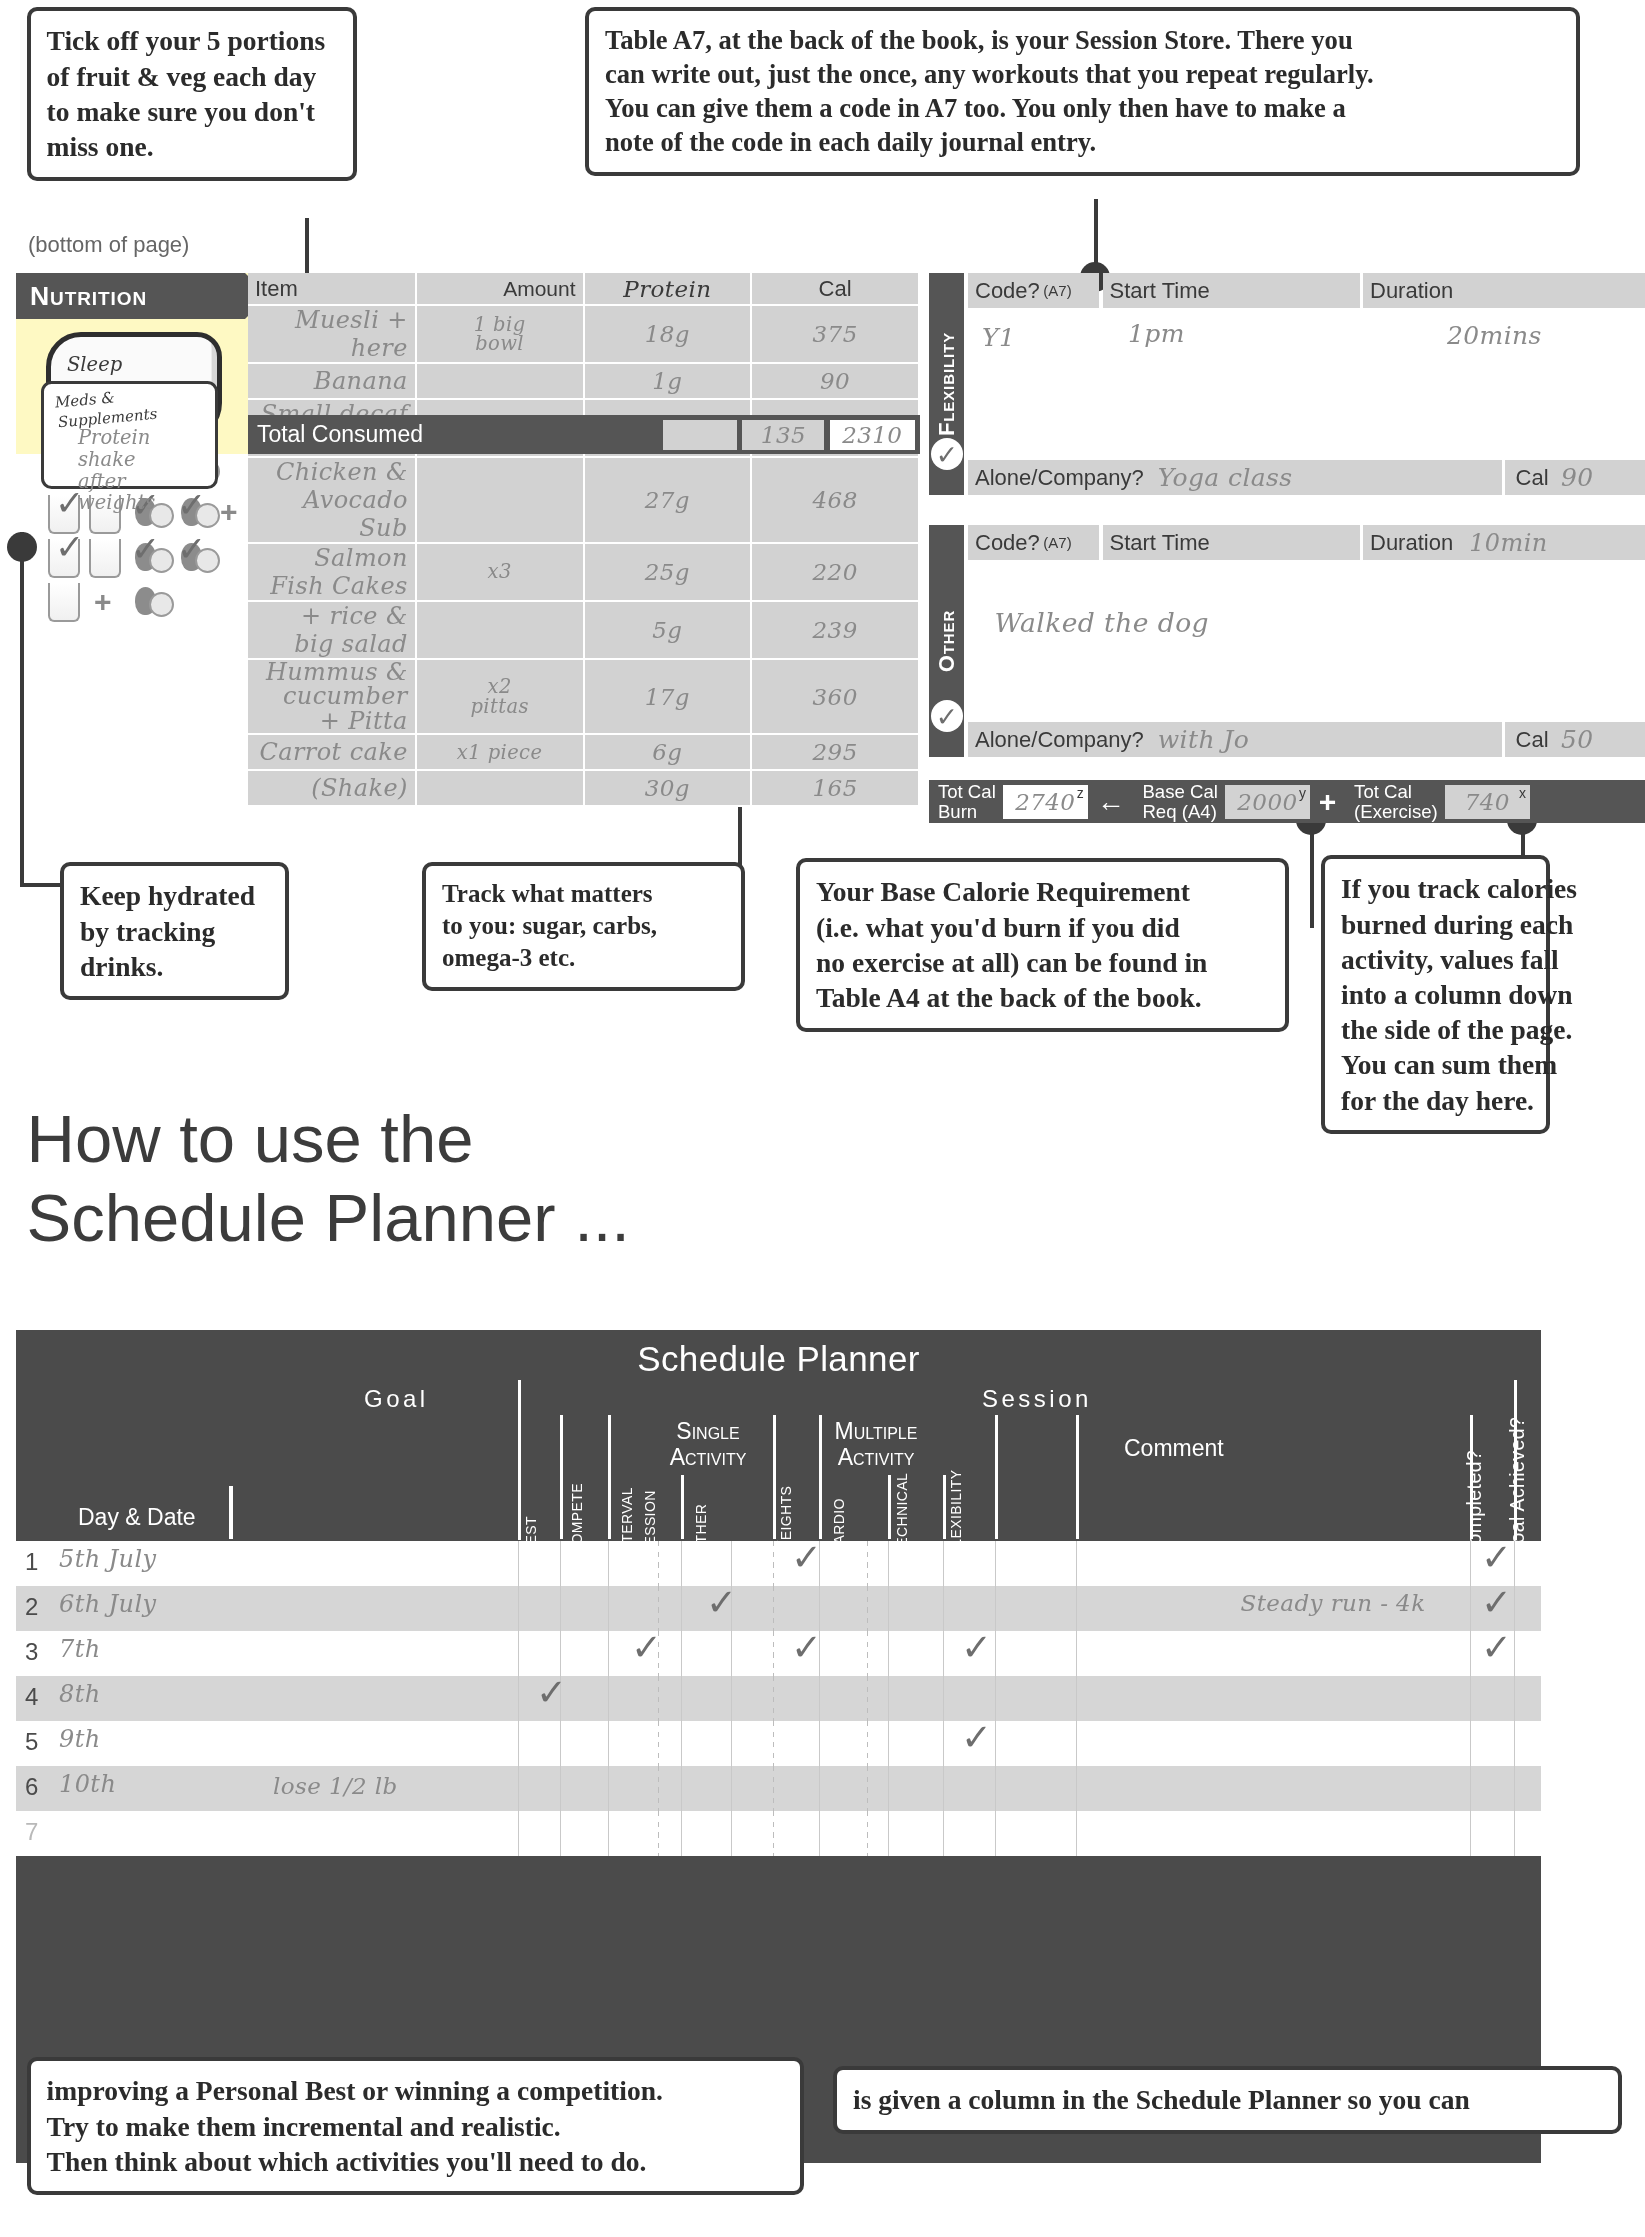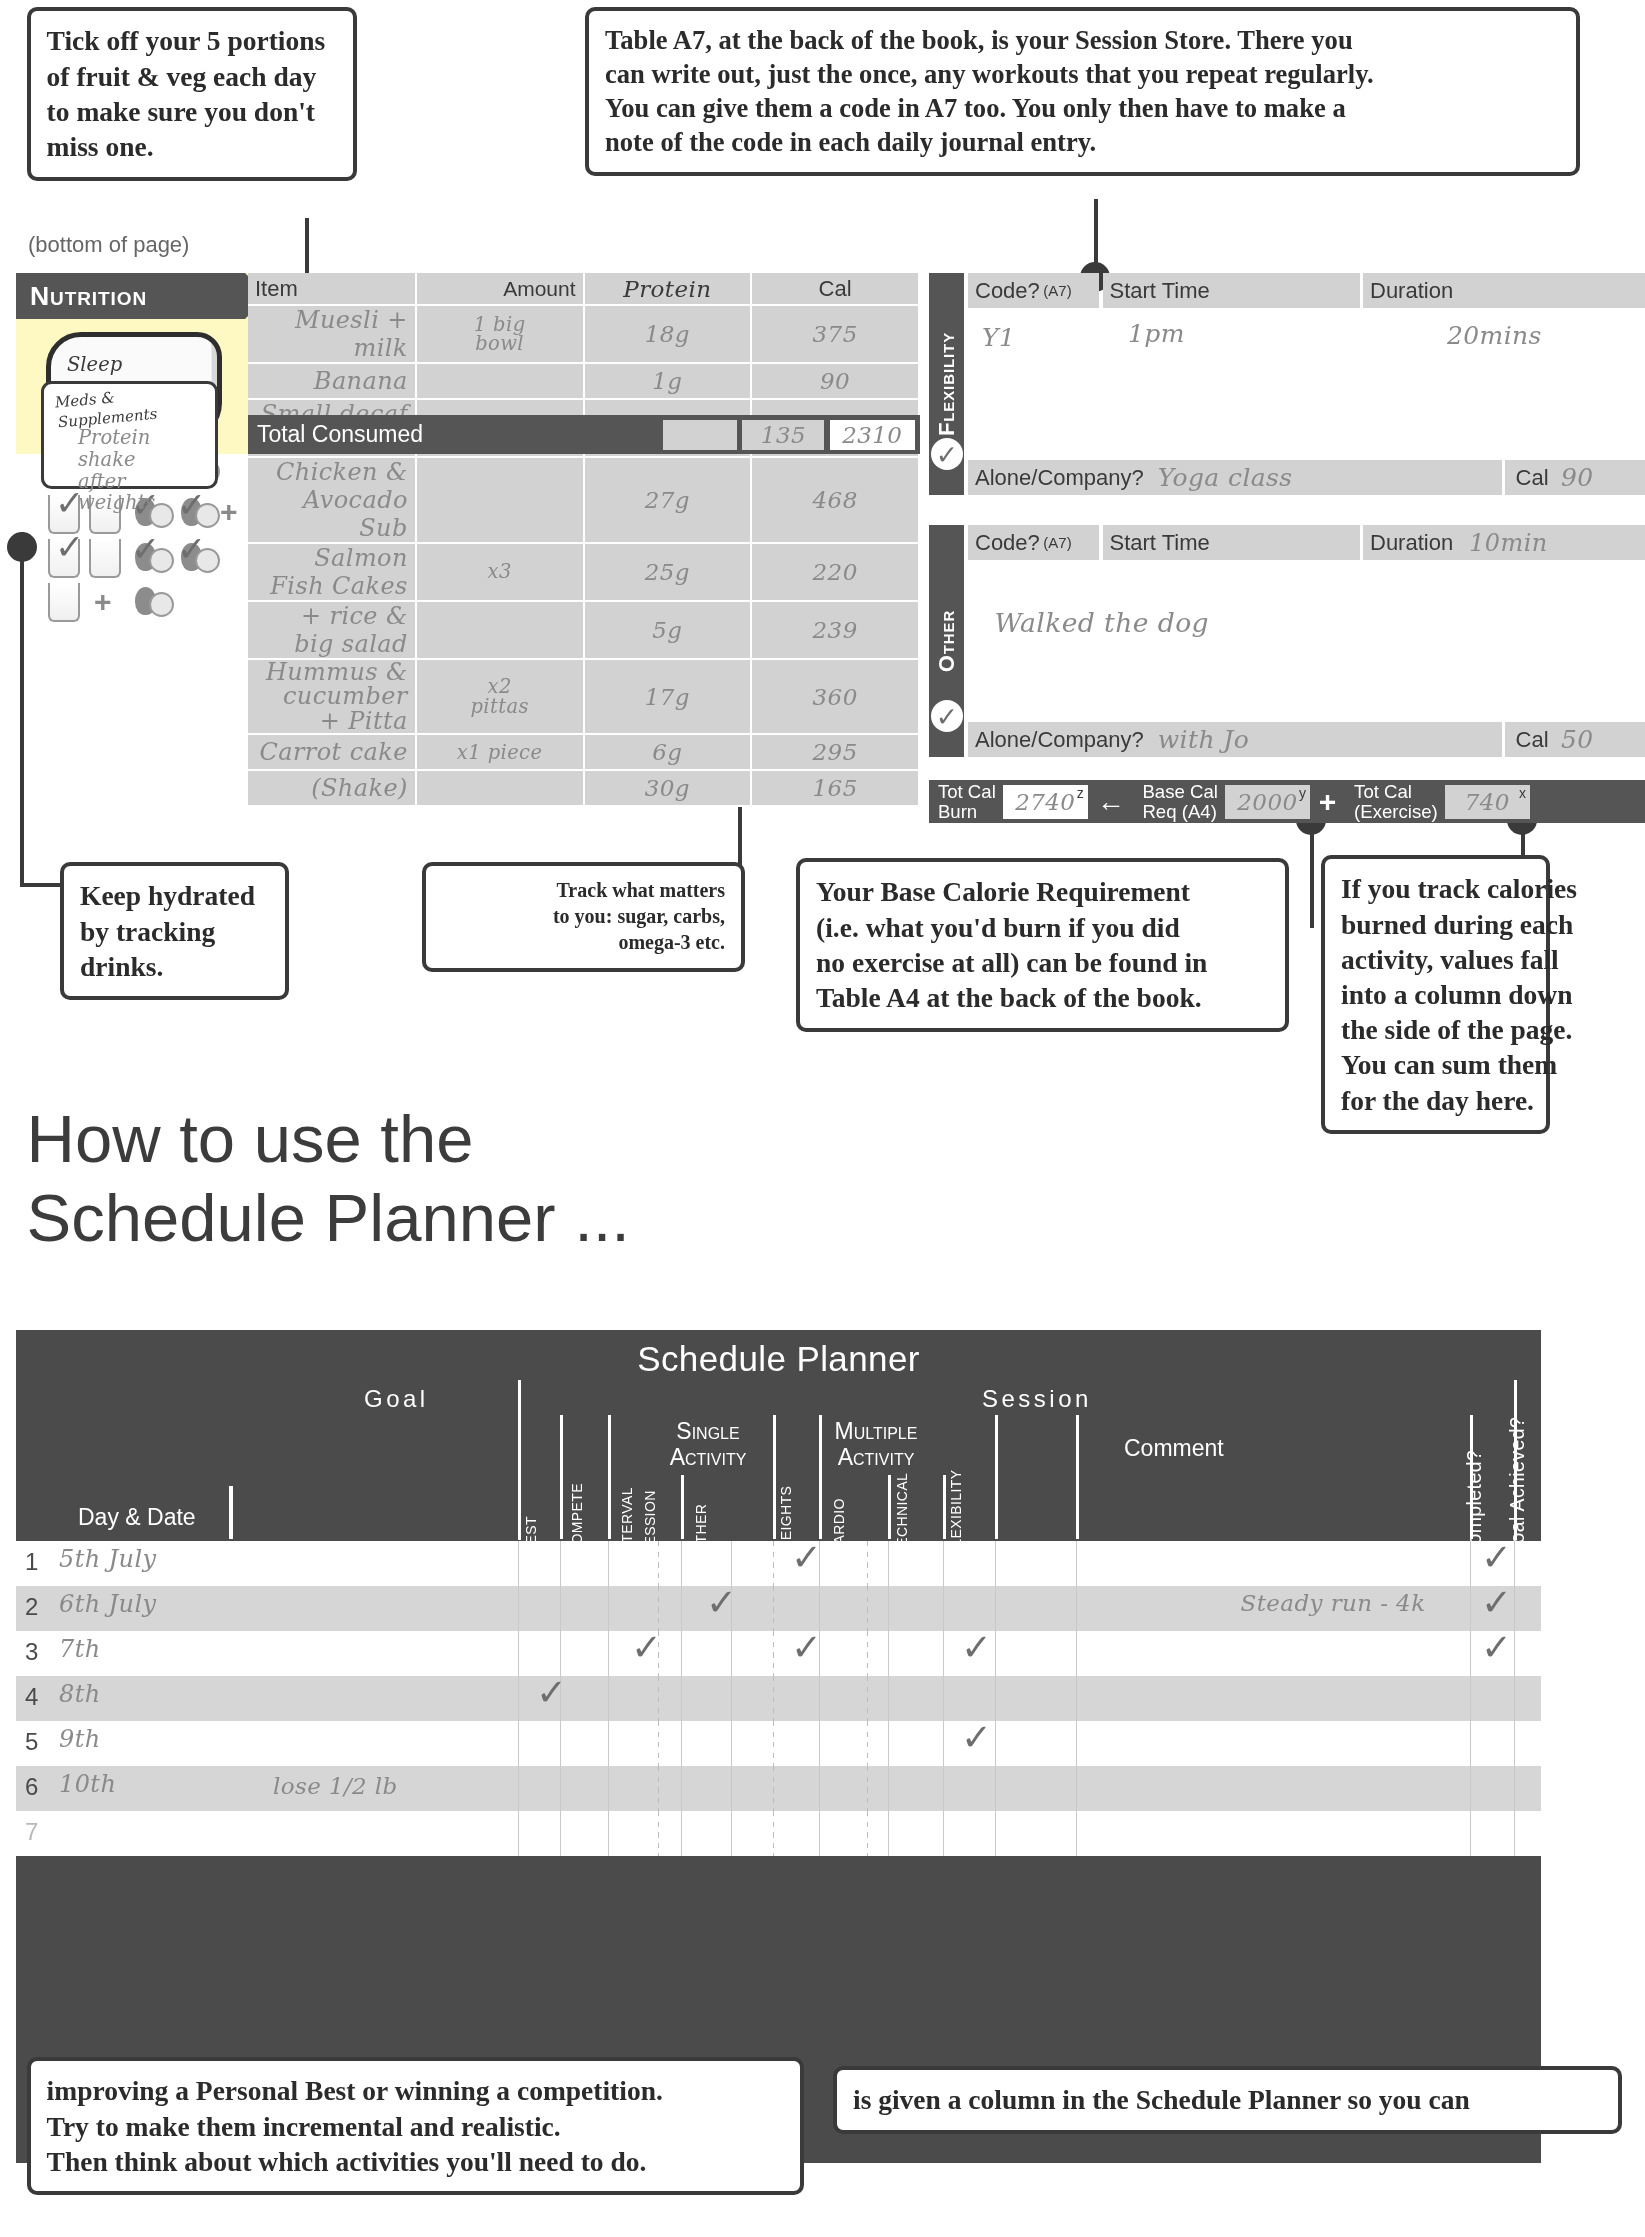--- a/index.html
+++ b/index.html
@@ -384,21 +384,21 @@
     <thead>
       <tr>
         <th>Item</th>
         <th class="h-amount">Amount</th>
         <th class="h-prot hand" style="font-size:23px;">Protein</th>
         <th class="h-cal">Cal</th>
       </tr>
     </thead>
     <tbody id="nut-body">
         <tr>
-          <td class="item hand">Muesli + milk</td>
+          <td class="item hand">Muesli + here</td>
           <td class="amt hand" style="white-space: pre-line; line-height: 1;">1 big
 bowl</td>
           <td class="prot hand">18g</td>
           <td class="cal hand">375</td>
         </tr>
         <tr>
           <td class="item hand">Banana</td>
           <td class="amt hand" style="white-space: pre-line; line-height: 1;"></td>
           <td class="prot hand">1g</td>
           <td class="cal hand">90</td>
@@ -557,21 +557,21 @@
 <div class="dot" style="left:7px; top:532px; width:30px; height:30px;"></div>
 <div class="leader" style="left:19.5px; top:883px; width:53px; height:4.4px;"></div>
 <div class="callout" style="left:60px; top:862px; width:229px; font-size:27.5px;">
   <span class="ln">Keep hydrated</span>
   <span class="ln">by tracking</span>
   <span class="ln">drinks.</span>
 </div>
 
 <div class="leader" style="left:738px; top:780px; width:4.4px; height:89px;"></div>
 <div class="dot" style="left:724px; top:766px; width:30px; height:30px;"></div>
-<div class="callout" style="left:422px; top:862px; width:323px; font-size:20px;text-align:right;">
+<div class="callout" style="left:422px; top:862px; width:323px; font-size:25px;">
   <span class="ln">Track what matters</span>
   <span class="ln">to you: sugar, carbs,</span>
   <span class="ln">omega-3 etc.</span>
 </div>
 
 <div class="leader" style="left:1310px; top:816px; width:4.4px; height:112px;"></div>
 <div class="dot" style="left:1296px; top:805px; width:30px; height:30px;"></div>
 <div class="callout" style="left:796px; top:858px; width:493px; font-size:27.5px;">
   <span class="ln">Your Base Calorie Requirement</span>
   <span class="ln">(i.e. what you'd burn if you did</span>

